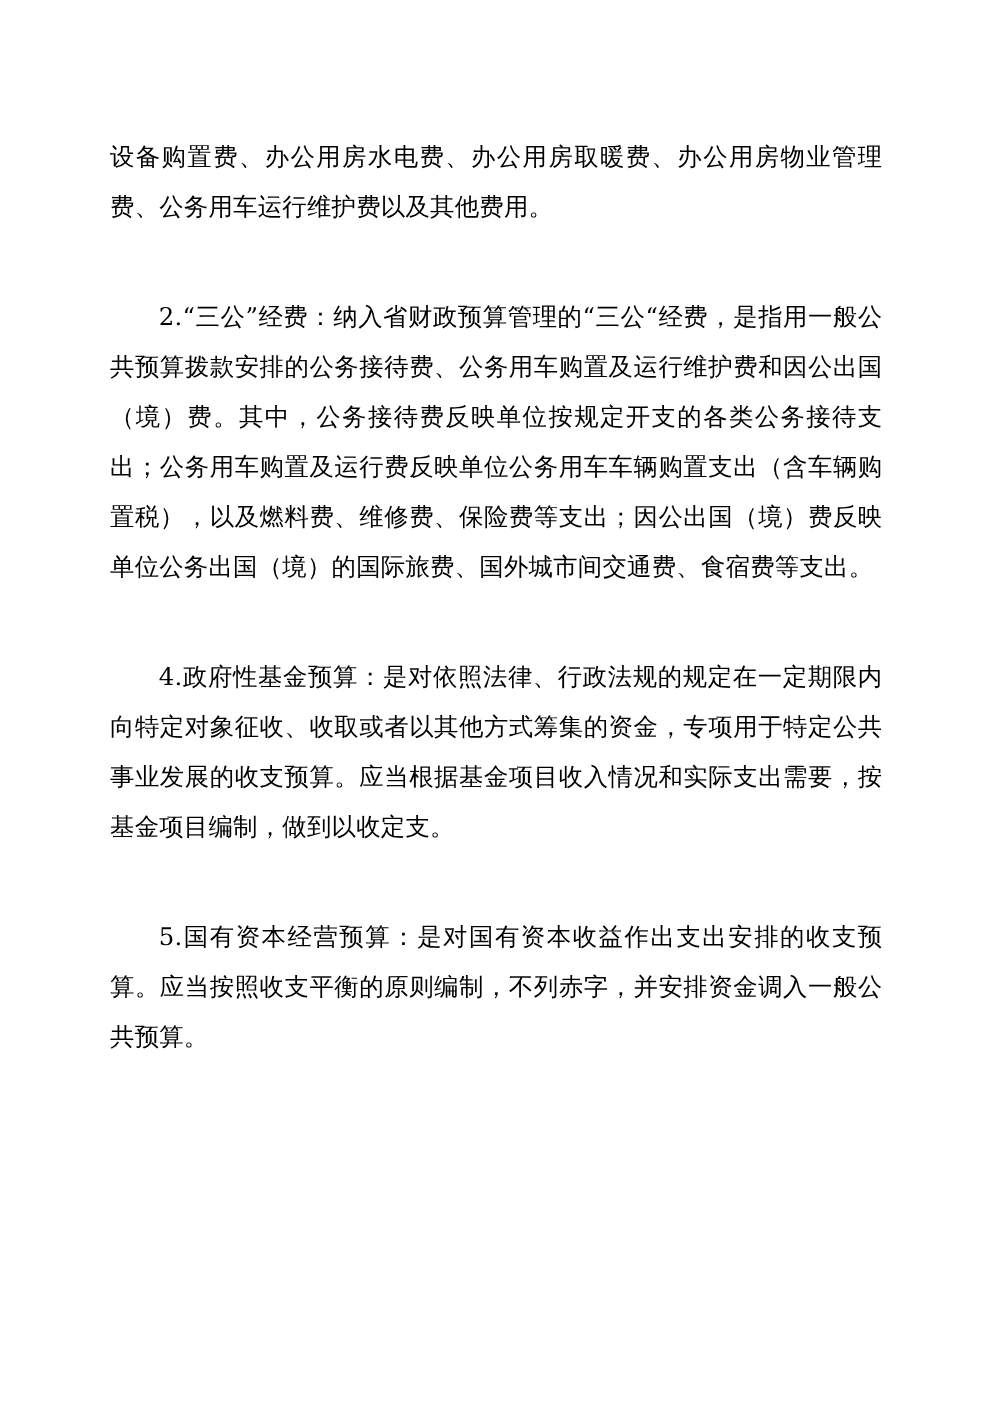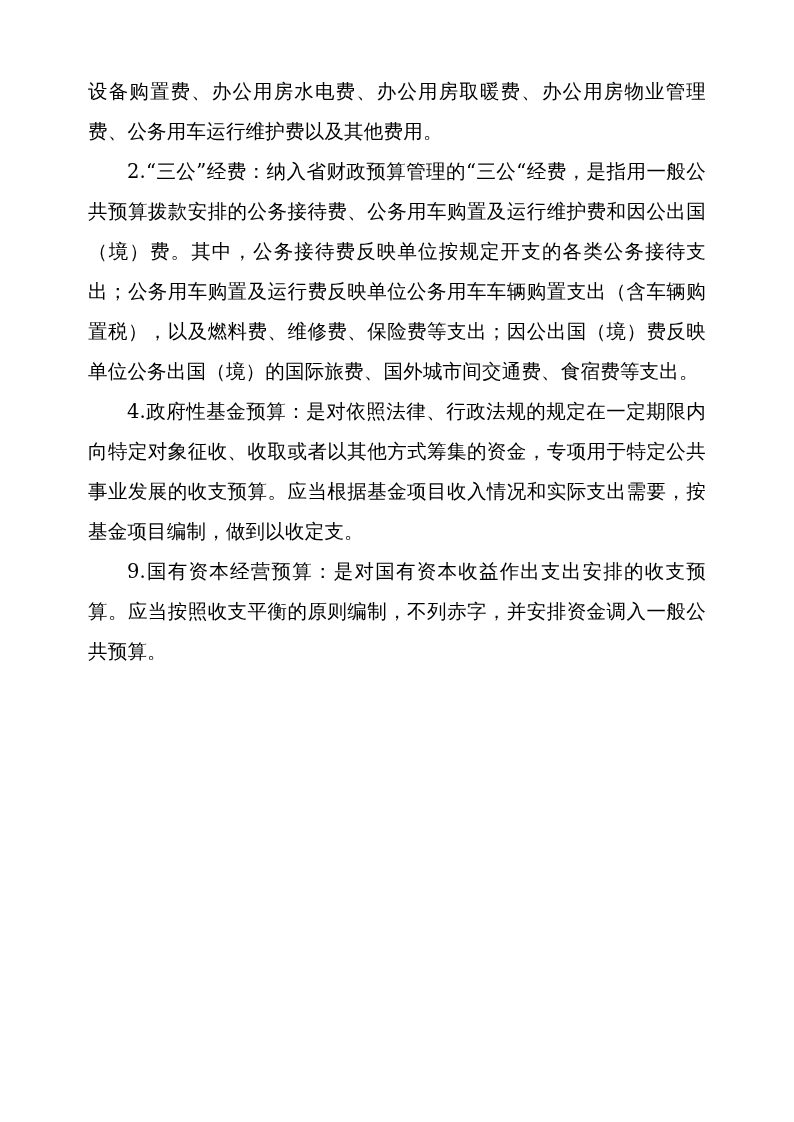--- a/index.html
+++ b/index.html
@@ -11,43 +11,44 @@
     width: 794px;
     height: 1122px;
     font-family: "DejaVu Serif", "Liberation Serif", serif;
     color: #000000;
   }
   .page {
     position: relative;
     width: 794px;
     height: 970px;
     box-sizing: border-box;
-    padding: 72px 88px 0 88px;
+    padding: 106px 88px 0 88px;
     background: #ffffff;
   }
   .doc-body {
     font-size: 19.5px;
     line-height: 40px;
     text-align: justify;
     text-justify: inter-ideograph;
     letter-spacing: 0.2px;
   }
   .para {
     margin: 0;
     padding: 0;
     text-indent: 0;
     white-space: pre-wrap;
   }
   .para.indent {
     text-indent: 2em;
+    margin-top: 48px;
   }
 </style>
 </head>
 <body>
 
 <div class="page">
   <div class="doc-body">
     <p class="para">设备购置费、办公用房水电费、办公用房取暖费、办公用房物业管理费、公务用车运行维护费以及其他费用。</p>
     <p class="para indent">2.“三公”经费：纳入省财政预算管理的“三公“经费，是指用一般公共预算拨款安排的公务接待费、公务用车购置及运行维护费和因公出国（境）费。其中，公务接待费反映单位按规定开支的各类公务接待支出；公务用车购置及运行费反映单位公务用车车辆购置支出（含车辆购置税），以及燃料费、维修费、保险费等支出；因公出国（境）费反映单位公务出国（境）的国际旅费、国外城市间交通费、食宿费等支出。</p>
     <p class="para indent">4.政府性基金预算：是对依照法律、行政法规的规定在一定期限内向特定对象征收、收取或者以其他方式筹集的资金，专项用于特定公共事业发展的收支预算。应当根据基金项目收入情况和实际支出需要，按基金项目编制，做到以收定支。</p>
-    <p class="para indent">9.国有资本经营预算：是对国有资本收益作出支出安排的收支预算。应当按照收支平衡的原则编制，不列赤字，并安排资金调入一般公共预算。</p>
+    <p class="para indent">5.国有资本经营预算：是对国有资本收益作出支出安排的收支预算。应当按照收支平衡的原则编制，不列赤字，并安排资金调入一般公共预算。</p>
   </div>
 </div>
 
 </body></html>

